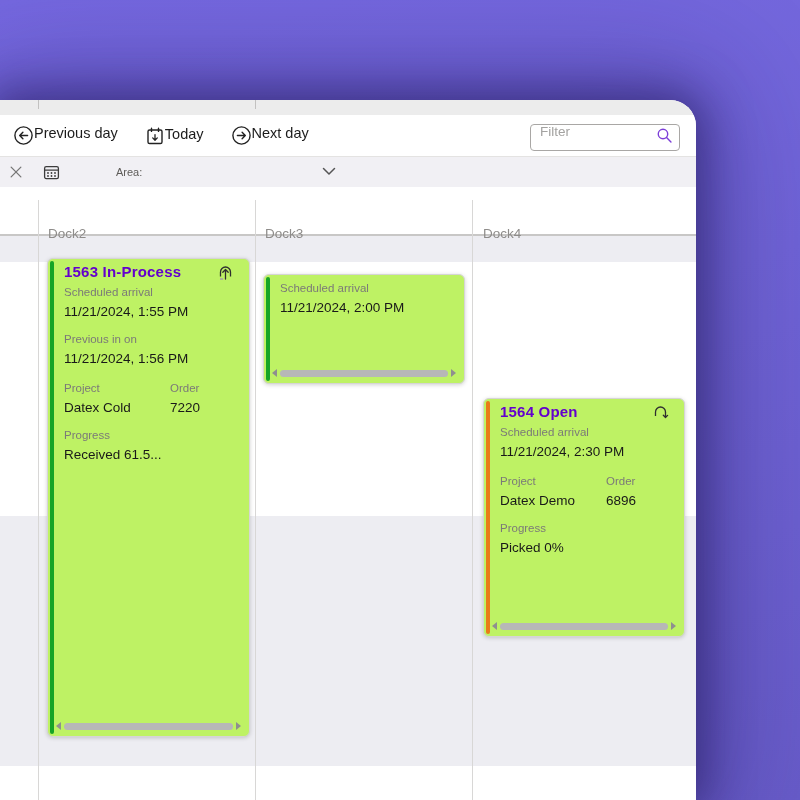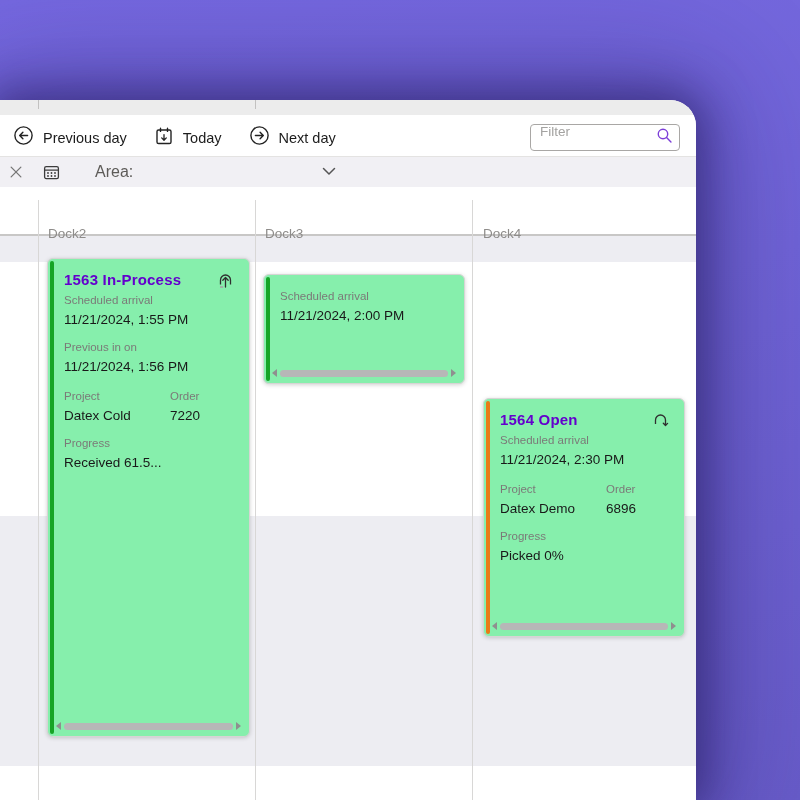--- a/index.html
+++ b/index.html
@@ -17,52 +17,52 @@
     box-shadow:0 0 44px 10px rgba(28,18,80,.5), 0 0 120px 30px rgba(28,18,80,.28);
   }
 
   
   .sliver{position:absolute;left:0;top:0;right:0;height:15px;background:#ececec;}
   .tick{position:absolute;top:0;width:1px;height:9px;background:#c2c1c0;}
 
   
   .toolbar1{position:absolute;left:0;top:15px;right:0;height:41px;background:#fff;
     display:flex;align-items:center;padding-left:13px;box-sizing:border-box;}
-  .tbtn{display:flex;align-items:flex-end;gap:9px;background:none;border:none;cursor:pointer;
+  .tbtn{display:flex;align-items:flex-start;background:none;border:none;cursor:pointer;
     font-family:inherit;font-size:14.5px;color:#1c1c1c;padding:0;margin-right:27px;}
   .tbtn svg{display:block;}
   .toolbar1-divider{position:absolute;left:0;right:0;top:56px;height:1px;background:#e4e3e2;}
 
   .filter-wrap{position:absolute;left:530px;top:7px;width:150px;height:27px;}
   .filter-wrap input{
     width:100%;height:100%;box-sizing:border-box;border:1px solid #a9a7a5;border-radius:4px;
     padding:0 30px 12px 9px;font-family:inherit;font-size:13.5px;color:#333;outline:none;background:#fff;}
   .filter-wrap input::placeholder{color:#a3a2a0;}
   .search-ic{position:absolute;right:7px;top:5px;cursor:pointer;}
 
   
   .toolbar2{position:absolute;left:0;top:57px;right:0;height:30px;background:#f1f0f4;
     display:flex;align-items:center;}
   .t2-x{margin-left:9px;cursor:pointer;display:flex;}
   .t2-cal{margin-left:20px;cursor:pointer;display:flex;}
-  .area-label{margin-left:35px;font-size:16px;color:#5d5b58;}
+  .area-label{margin-left:56px;font-size:11px;color:#5d5b58;}
   .t2-chev{position:absolute;left:322px;top:10px;cursor:pointer;display:flex;}
 
   
   .hline{position:absolute;left:0;right:0;top:134px;height:2px;background:#c8c7c6;}
   .stripe{position:absolute;left:0;right:0;background:#ededf2;}
   .stripe1{top:136px;height:26px;}
   .stripe2{top:416px;height:250px;}
   .vline{position:absolute;top:100px;bottom:0;width:1px;background:#d8d7d6;}
   .colhead{position:absolute;top:107px;font-size:13.5px;color:#8e8c8a;margin-top:19px;}
 
   
-  .card{position:absolute;background:#86efac;border:1px solid #d6d5d4;border-radius:6px;
+  .card{position:absolute;background:#bef264;border:1px solid #d6d5d4;border-radius:6px;
     box-shadow:0 1px 4px rgba(0,0,0,.18);box-sizing:border-box;
-    padding:11px 12px 0 16px;cursor:pointer;z-index:3;}
+    padding:3px 12px 0 16px;cursor:pointer;z-index:3;}
   .accent{position:absolute;left:1.5px;top:2px;bottom:2px;width:4px;border-radius:3px;}
   .accent-green{background:#16a426;}
   .accent-orange{background:#e97b17;}
   .chead{display:flex;align-items:flex-start;justify-content:space-between;}
   .ctitle{font-size:15px;font-weight:700;color:#6300cd;letter-spacing:.2px;line-height:20px;}
   .cicon{margin-top:1px;margin-right:2px;display:flex;}
   .clabel{font-size:11.5px;color:#7b7a78;line-height:15px;}
   .cvalue{font-size:13.5px;color:#191919;line-height:19px;margin-top:2px;}
   .pair{margin-top:11px;}
   .pair.first{margin-top:3px;}

